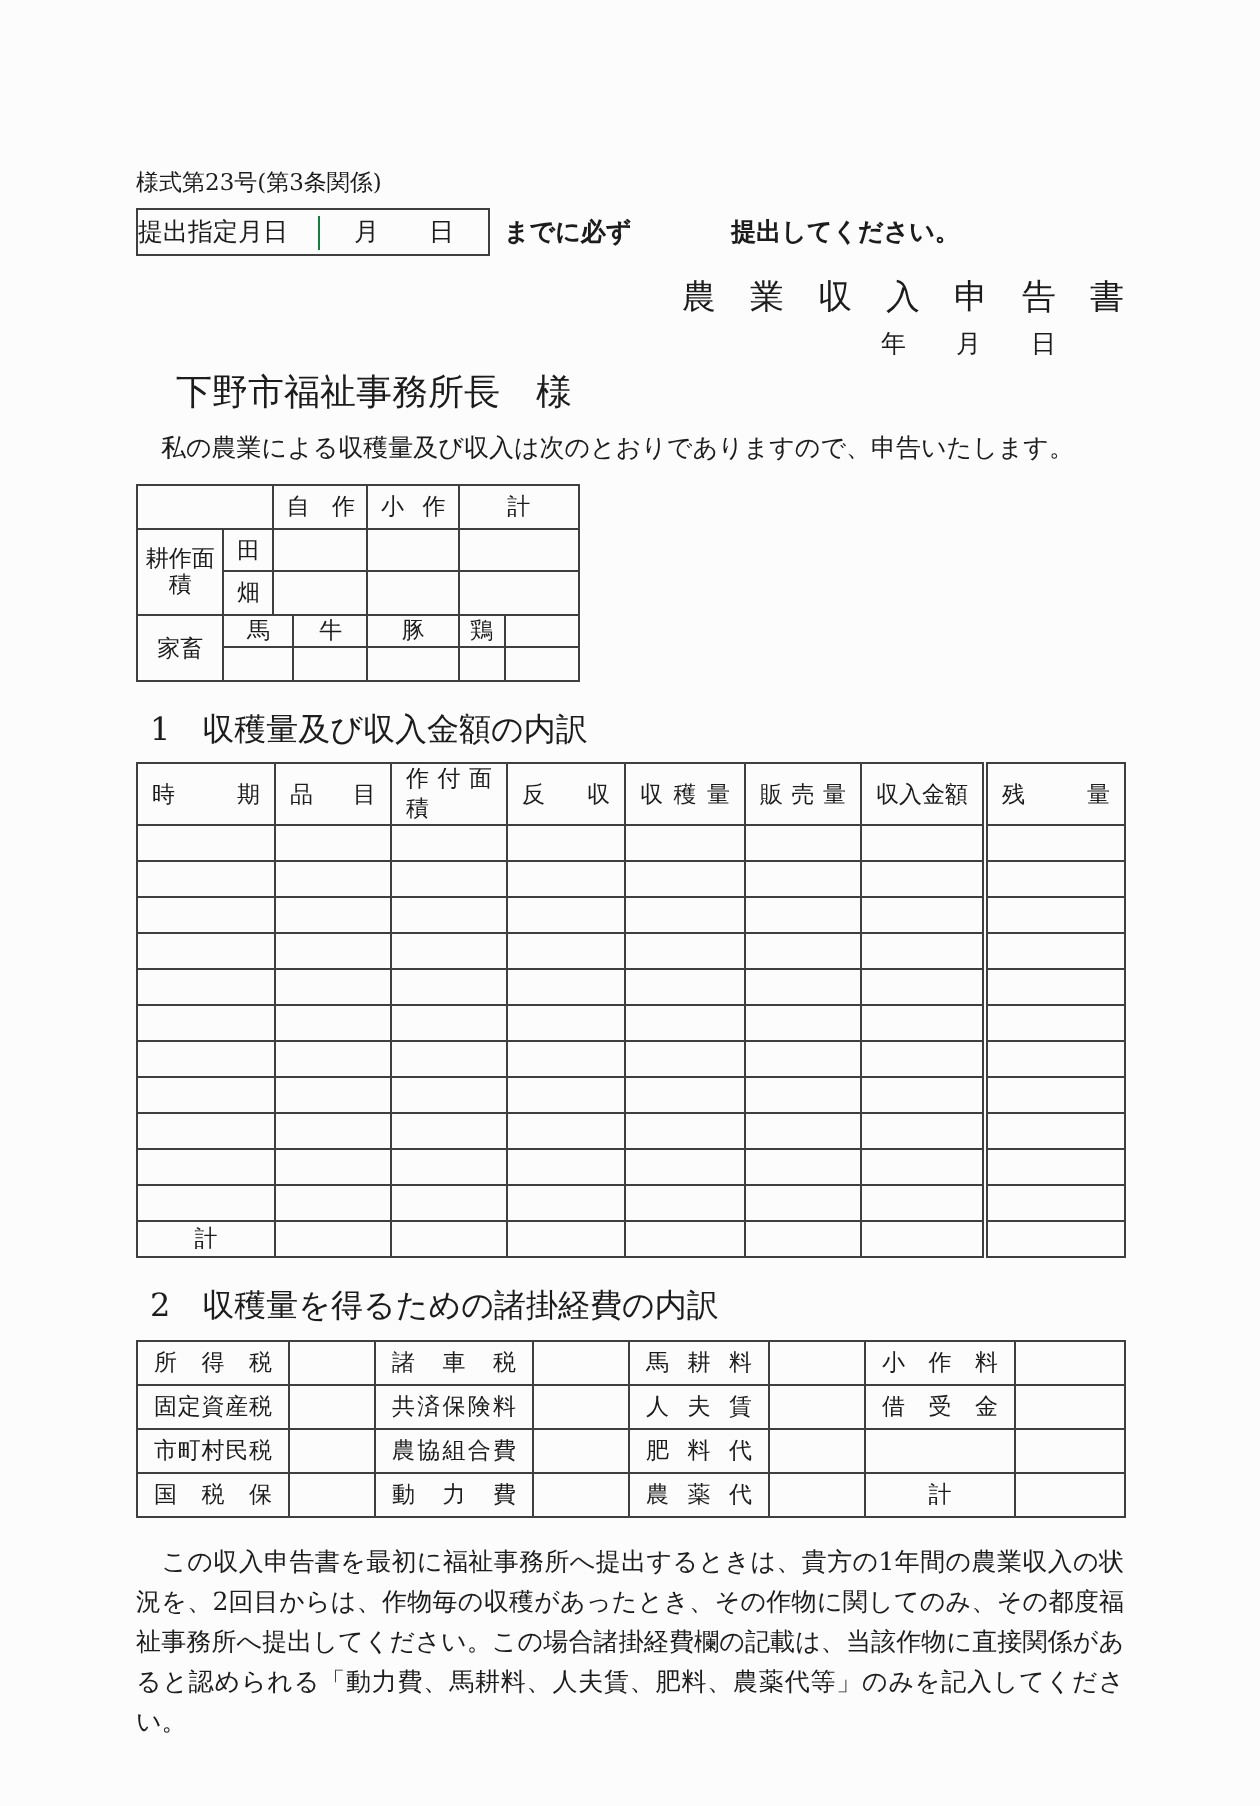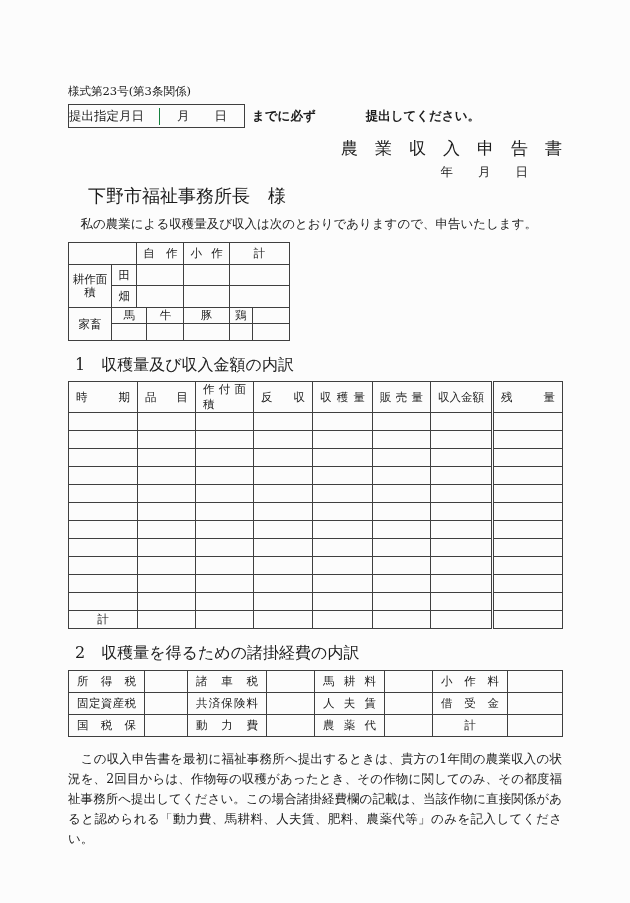--- a/index.html
+++ b/index.html
@@ -309,20 +309,30 @@
           <td class="lbl">固定資産税</td>
           <td></td>
           <td class="lbl">共済保険料</td>
           <td></td>
           <td class="lbl">人夫賃</td>
           <td></td>
           <td class="lbl">借受金</td>
           <td></td>
         </tr>
         <tr>
+          <td class="lbl">市町村民税</td>
+          <td></td>
+          <td class="lbl">農協組合費</td>
+          <td></td>
+          <td class="lbl">肥料代</td>
+          <td></td>
+          <td class="ctr"></td>
+          <td></td>
+        </tr>
+        <tr>
           <td class="lbl">国税保</td>
           <td></td>
           <td class="lbl">動力費</td>
           <td></td>
           <td class="lbl">農薬代</td>
           <td></td>
           <td class="ctr">計</td>
           <td></td>
         </tr>
       </tbody>

